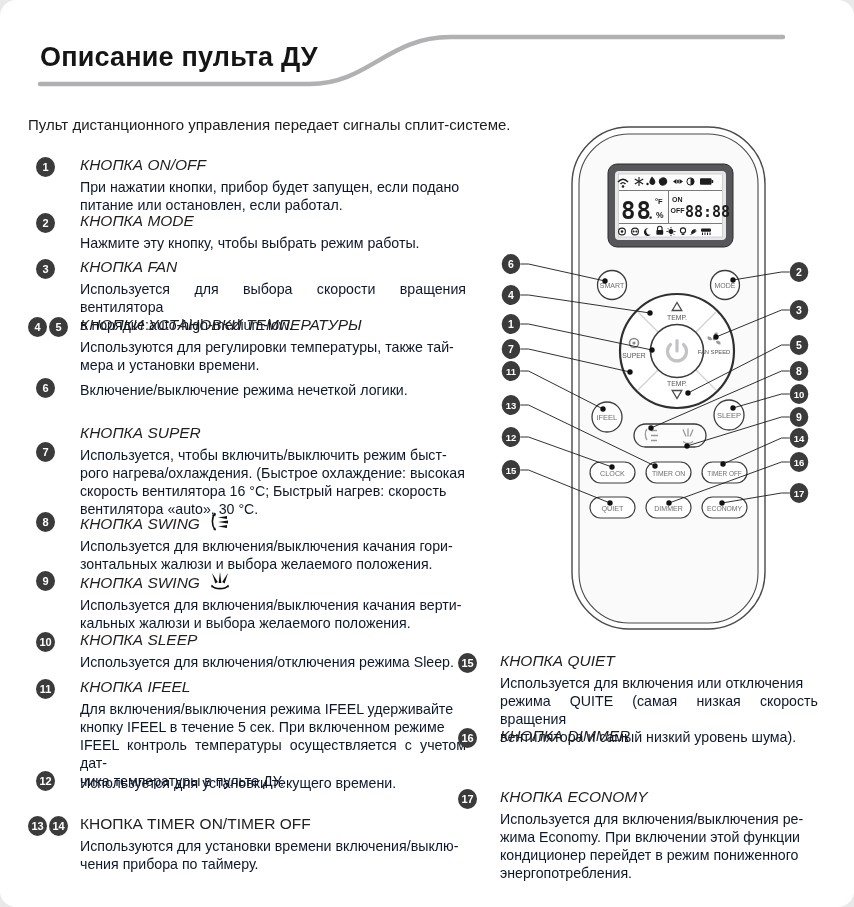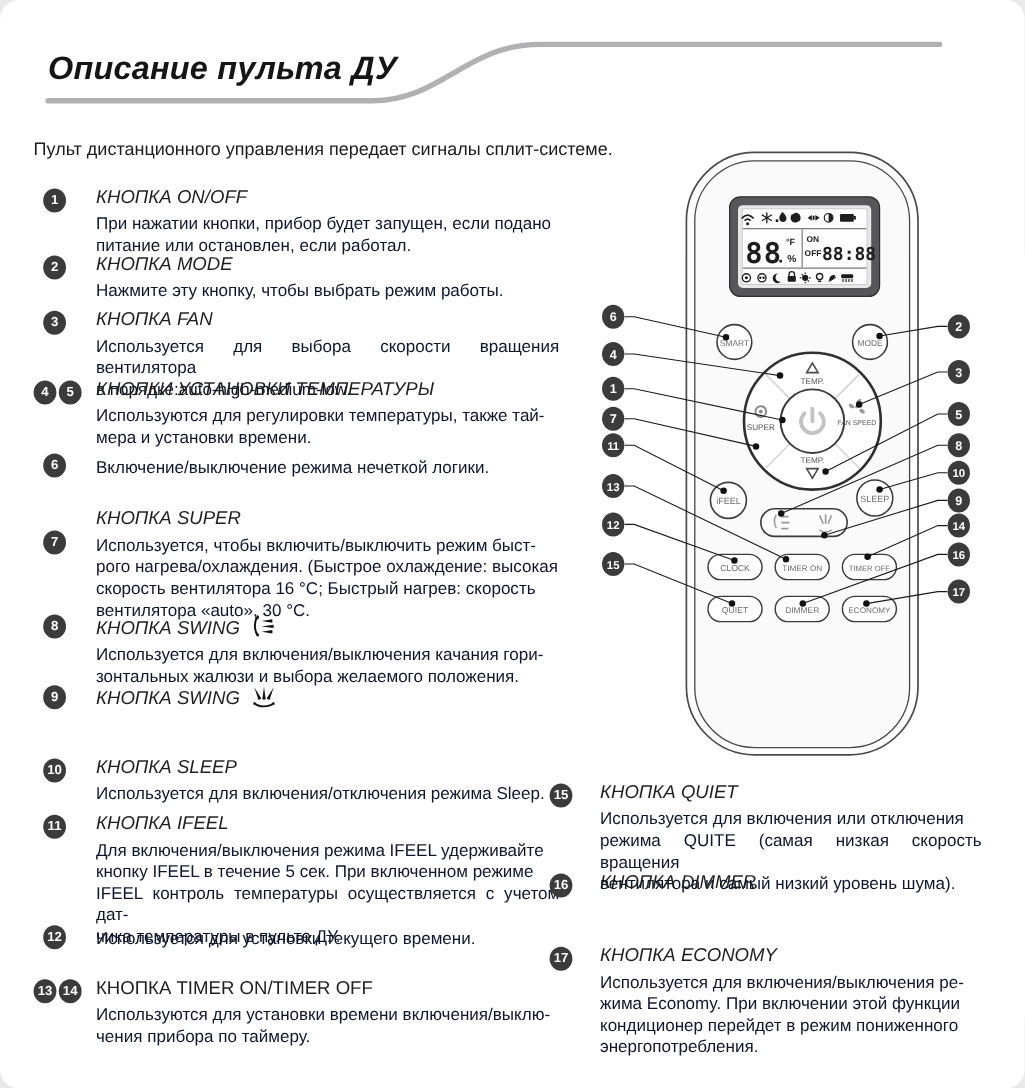--- a/index.html
+++ b/index.html
@@ -1,18 +1,18 @@
 <!DOCTYPE html>
 <html><head>
 <meta charset="utf-8">
 <style>
   html,body{margin:0;padding:0;background:#e9e9ea;}
   body{font-family:"Liberation Sans","DejaVu Sans",sans-serif;}
   .page{position:relative;width:854px;height:907px;background:#ffffff;border-radius:16px;overflow:hidden;margin:0 auto;}
-  .title{position:absolute;left:40px;top:42px;font-size:27px;font-weight:bold;font-style:italic;color:#151515;letter-spacing:.2px;}
+  .title{position:absolute;left:40px;top:42px;font-size:27px;font-weight:bold;color:#151515;letter-spacing:.2px;}
   .swoosh{position:absolute;left:0;top:0;}
   .intro{position:absolute;left:28px;top:116px;font-size:15px;color:#1c1c1c;}
   .item{position:absolute;left:36px;width:430px;display:flex;}
   .item.rcol{left:458px;width:360px;}
   .badges{width:44px;flex:0 0 44px;padding-top:1px;display:flex;gap:2px;}
   .item.rcol .badges{width:42px;flex:0 0 42px;}
   .badge{display:inline-flex;width:19px;height:20px;border-radius:50%;background:#3b3b3b;color:#fff;
          font-size:11px;font-weight:bold;align-items:center;justify-content:center;flex:0 0 19px;}
   .content{flex:1;}
   .heading{font-size:15.5px;font-style:italic;color:#1f1f1f;display:flex;align-items:flex-end;gap:8px;}
@@ -143,20 +143,22 @@
           <span>КНОПКА SWING</span>
         <svg class="hicon" width="24" height="22" viewBox="0 0 24 22">
           <path d="M12,2 l-1.4,11 h2.8 z" fill="#111"></path>
           <path d="M4,3 l3.4,10.4 2.4,-1.4 z" fill="#111"></path>
           <path d="M20,3 l-3.4,10.4 -2.4,-1.4 z" fill="#111"></path>
           <path d="M4,16 c3,3.5 13,3.5 16,0" fill="none" stroke="#111" stroke-width="1.6"></path>
           <path d="M3.2,17.6 l0.2,-2.8 2.4,1.4 z" fill="#111"></path>
             <path d="M20.8,17.6 l-0.2,-2.8 -2.4,1.4 z" fill="#111"></path>
         </svg>
       </div>
+      <div class="body">Используется для включения/выключения качания верти-
+кальных жалюзи и выбора желаемого положения.</div>
       </div>
   </div>
 
   <div class="item" style="top:631px">
     <div class="badges">
         <span class="badge">10</span>
       </div>
     <div class="content">
         <div class="heading">
           <span>КНОПКА SLEEP</span>

